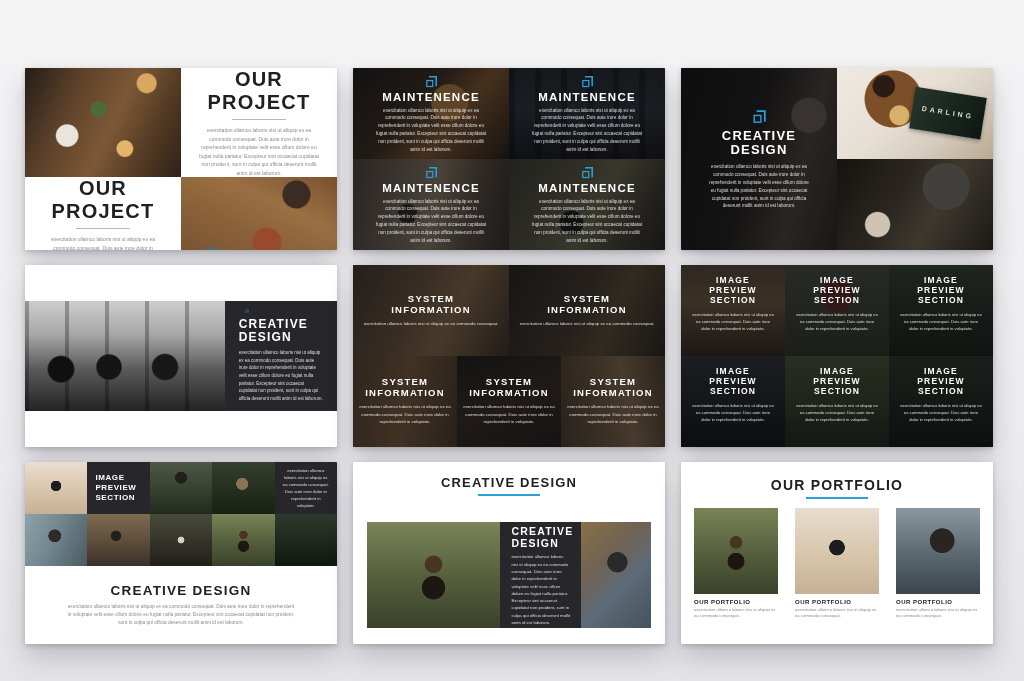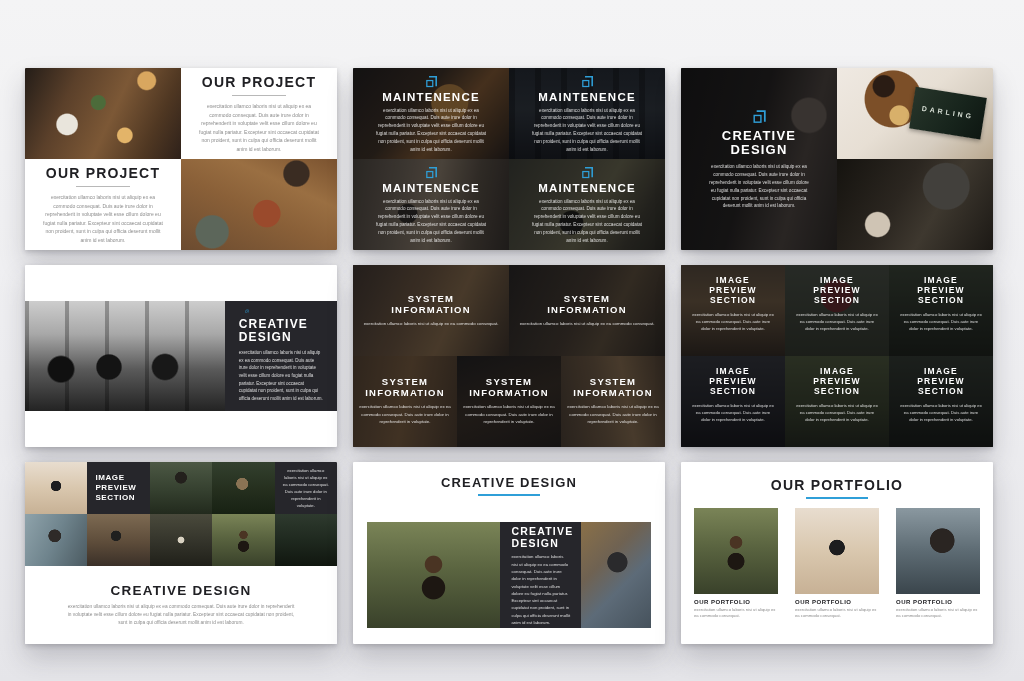--- a/index.html
+++ b/index.html
@@ -27,21 +27,21 @@
   h1,h2,h3,h4,h5 { font-weight:bold; color:#202024; letter-spacing:1.2px; }
   p.body { color:#8c8c8c; line-height:1.7; }
   p.body-dark { color:rgba(255,255,255,.82); line-height:1.7; }
   .rule { width:54px; height:1px; background:#b8b8b8; }
   .rule-blue { width:62px; height:2px; background:#2f9fd8; }
   svg.logo { display:block; }
   
   .s1 { display:grid; grid-template-columns:1fr 1fr; grid-template-rows:1fr 1fr; width:100%; height:100%; }
   .wpanel { display:flex; flex-direction:column; align-items:center; justify-content:center;
             text-align:center; padding:0 16px; background:#fff; }
-  .wpanel h2 { font-size:14px; }
+  .wpanel h2 { font-size:20px; }
   .wpanel .rule { margin:5px 0 6px; }
   .wpanel p { font-size:5px; }
   
   .s2 { display:grid; grid-template-columns:1fr 1fr; grid-template-rows:1fr 1fr; width:100%; height:100%; }
   .s2 .tc { padding:0 20px; }
   .s2 h3 { font-size:11.5px; color:#fff; margin:2px 0 4px; }
   .s2 p { font-size:4.6px; }
   .s2 svg.logo { width:15px; height:15px; }
   
   .s3 { display:flex; width:100%; height:100%; }

